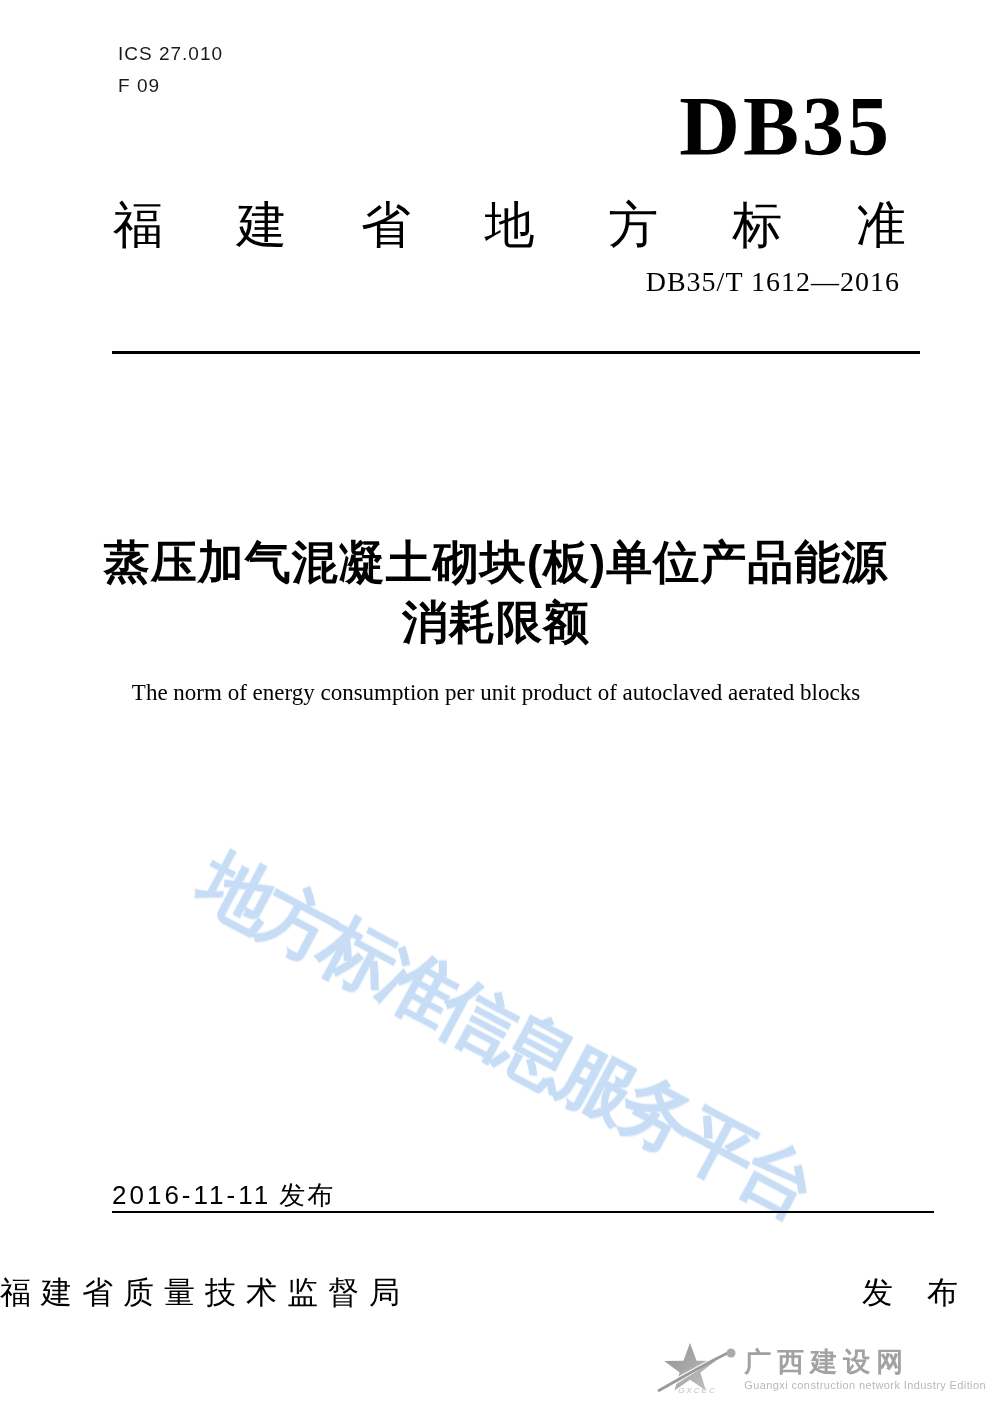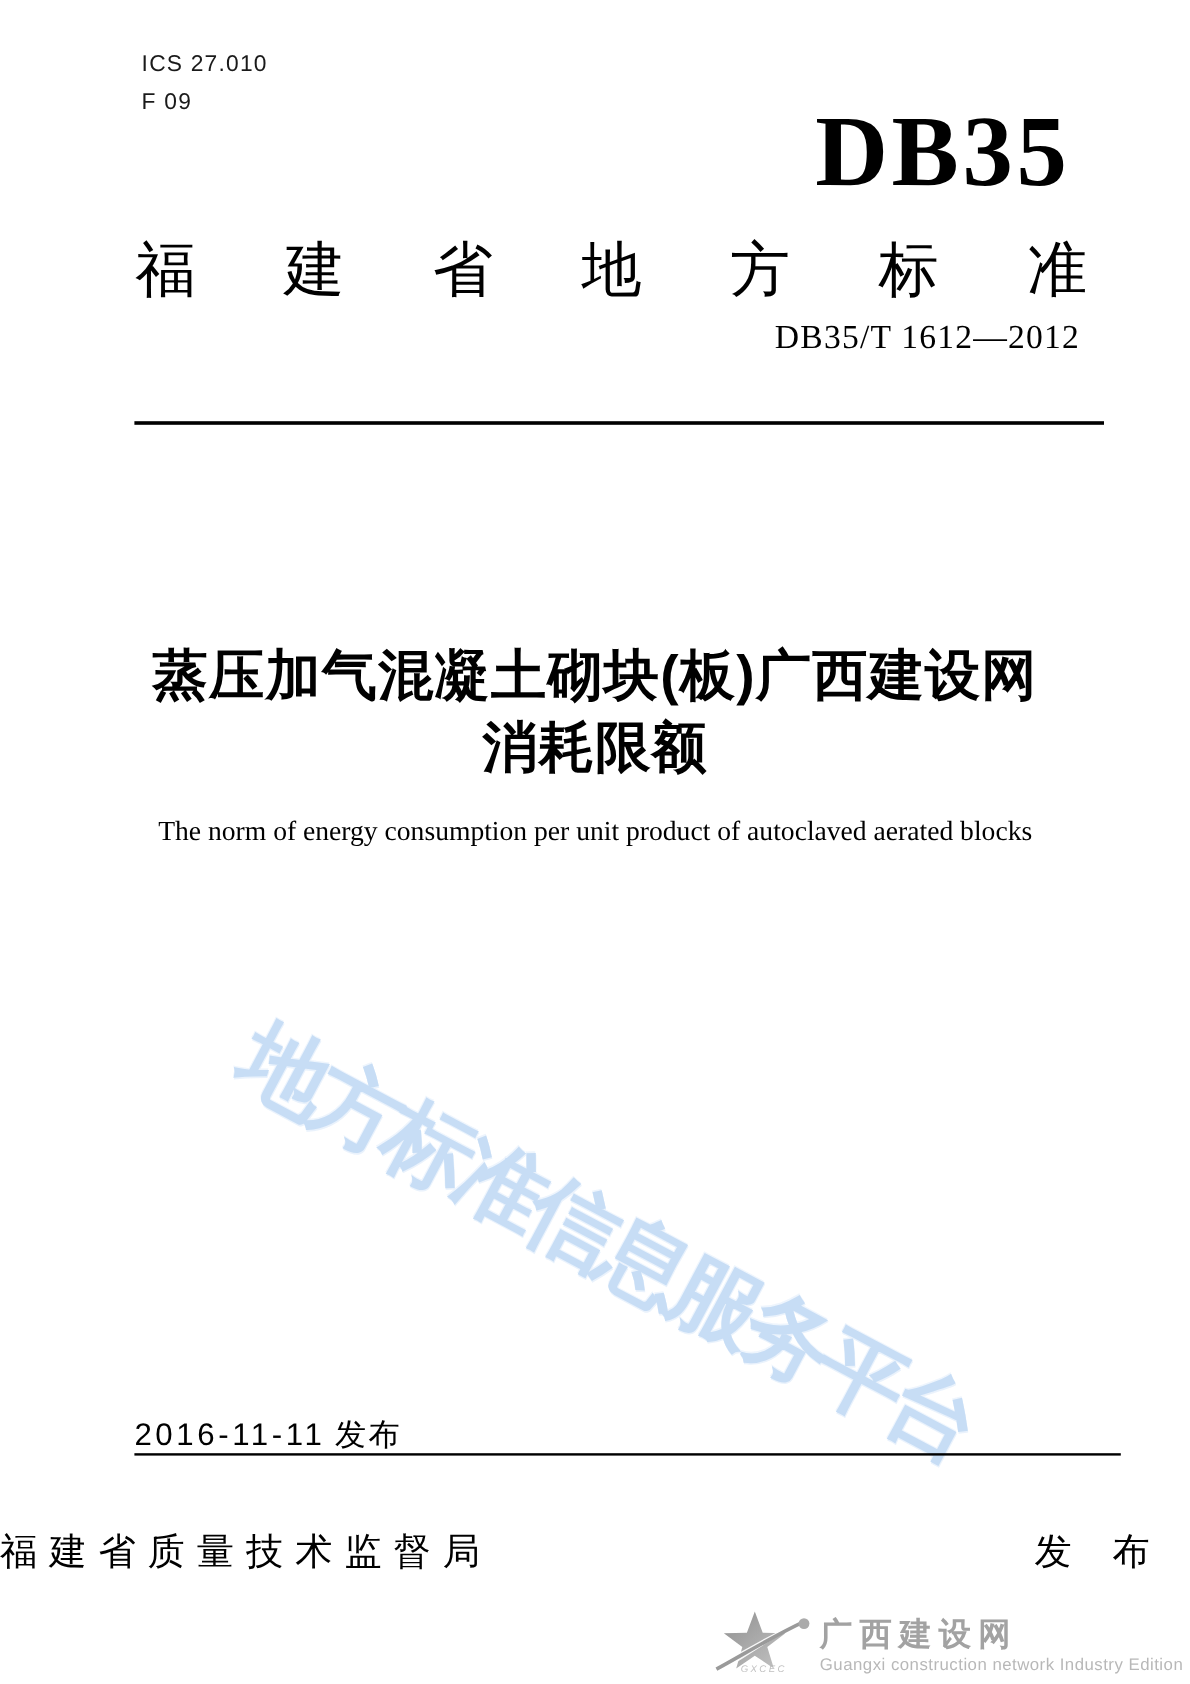--- a/index.html
+++ b/index.html
@@ -180,21 +180,21 @@
   }
   .site-name {
     font-family: "Liberation Serif", serif;
     font-size: 27px;
     font-weight: bold;
     letter-spacing: 6px;
     color: #a2a2a2;
     line-height: 30px;
   }
   .site-tagline {
-    font-size: 14px;
+    font-size: 11px;
     letter-spacing: 0.4px;
     color: #b8b8b8;
     margin-top: 2px;
   }
 </style>
 </head>
 <body>
 
 <div class="page">
 
@@ -208,26 +208,26 @@
   <div class="standard-name">
       <span>福</span>
       <span>建</span>
       <span>省</span>
       <span>地</span>
       <span>方</span>
       <span>标</span>
       <span>准</span>
     </div>
 
-  <div class="standard-number">DB35/T 1612—2012</div>
+  <div class="standard-number">DB35/T 1612—2016</div>
 
   <div class="rule rule-top"></div>
 
   <div class="title-block">
-    <div class="title-line">蒸压加气混凝土砌块(板)广西建设网</div>
+    <div class="title-line">蒸压加气混凝土砌块(板)单位产品能源</div>
     <div class="title-line">消耗限额</div>
     <div class="title-en">The norm of energy consumption per unit product of autoclaved aerated blocks</div>
   </div>
 
   <div class="watermark">地方标准信息服务平台</div>
 
   <div class="dates-row">
     <div>
       <span class="date-num">2016-11-11</span><span class="date-label">发布</span>
     </div>

